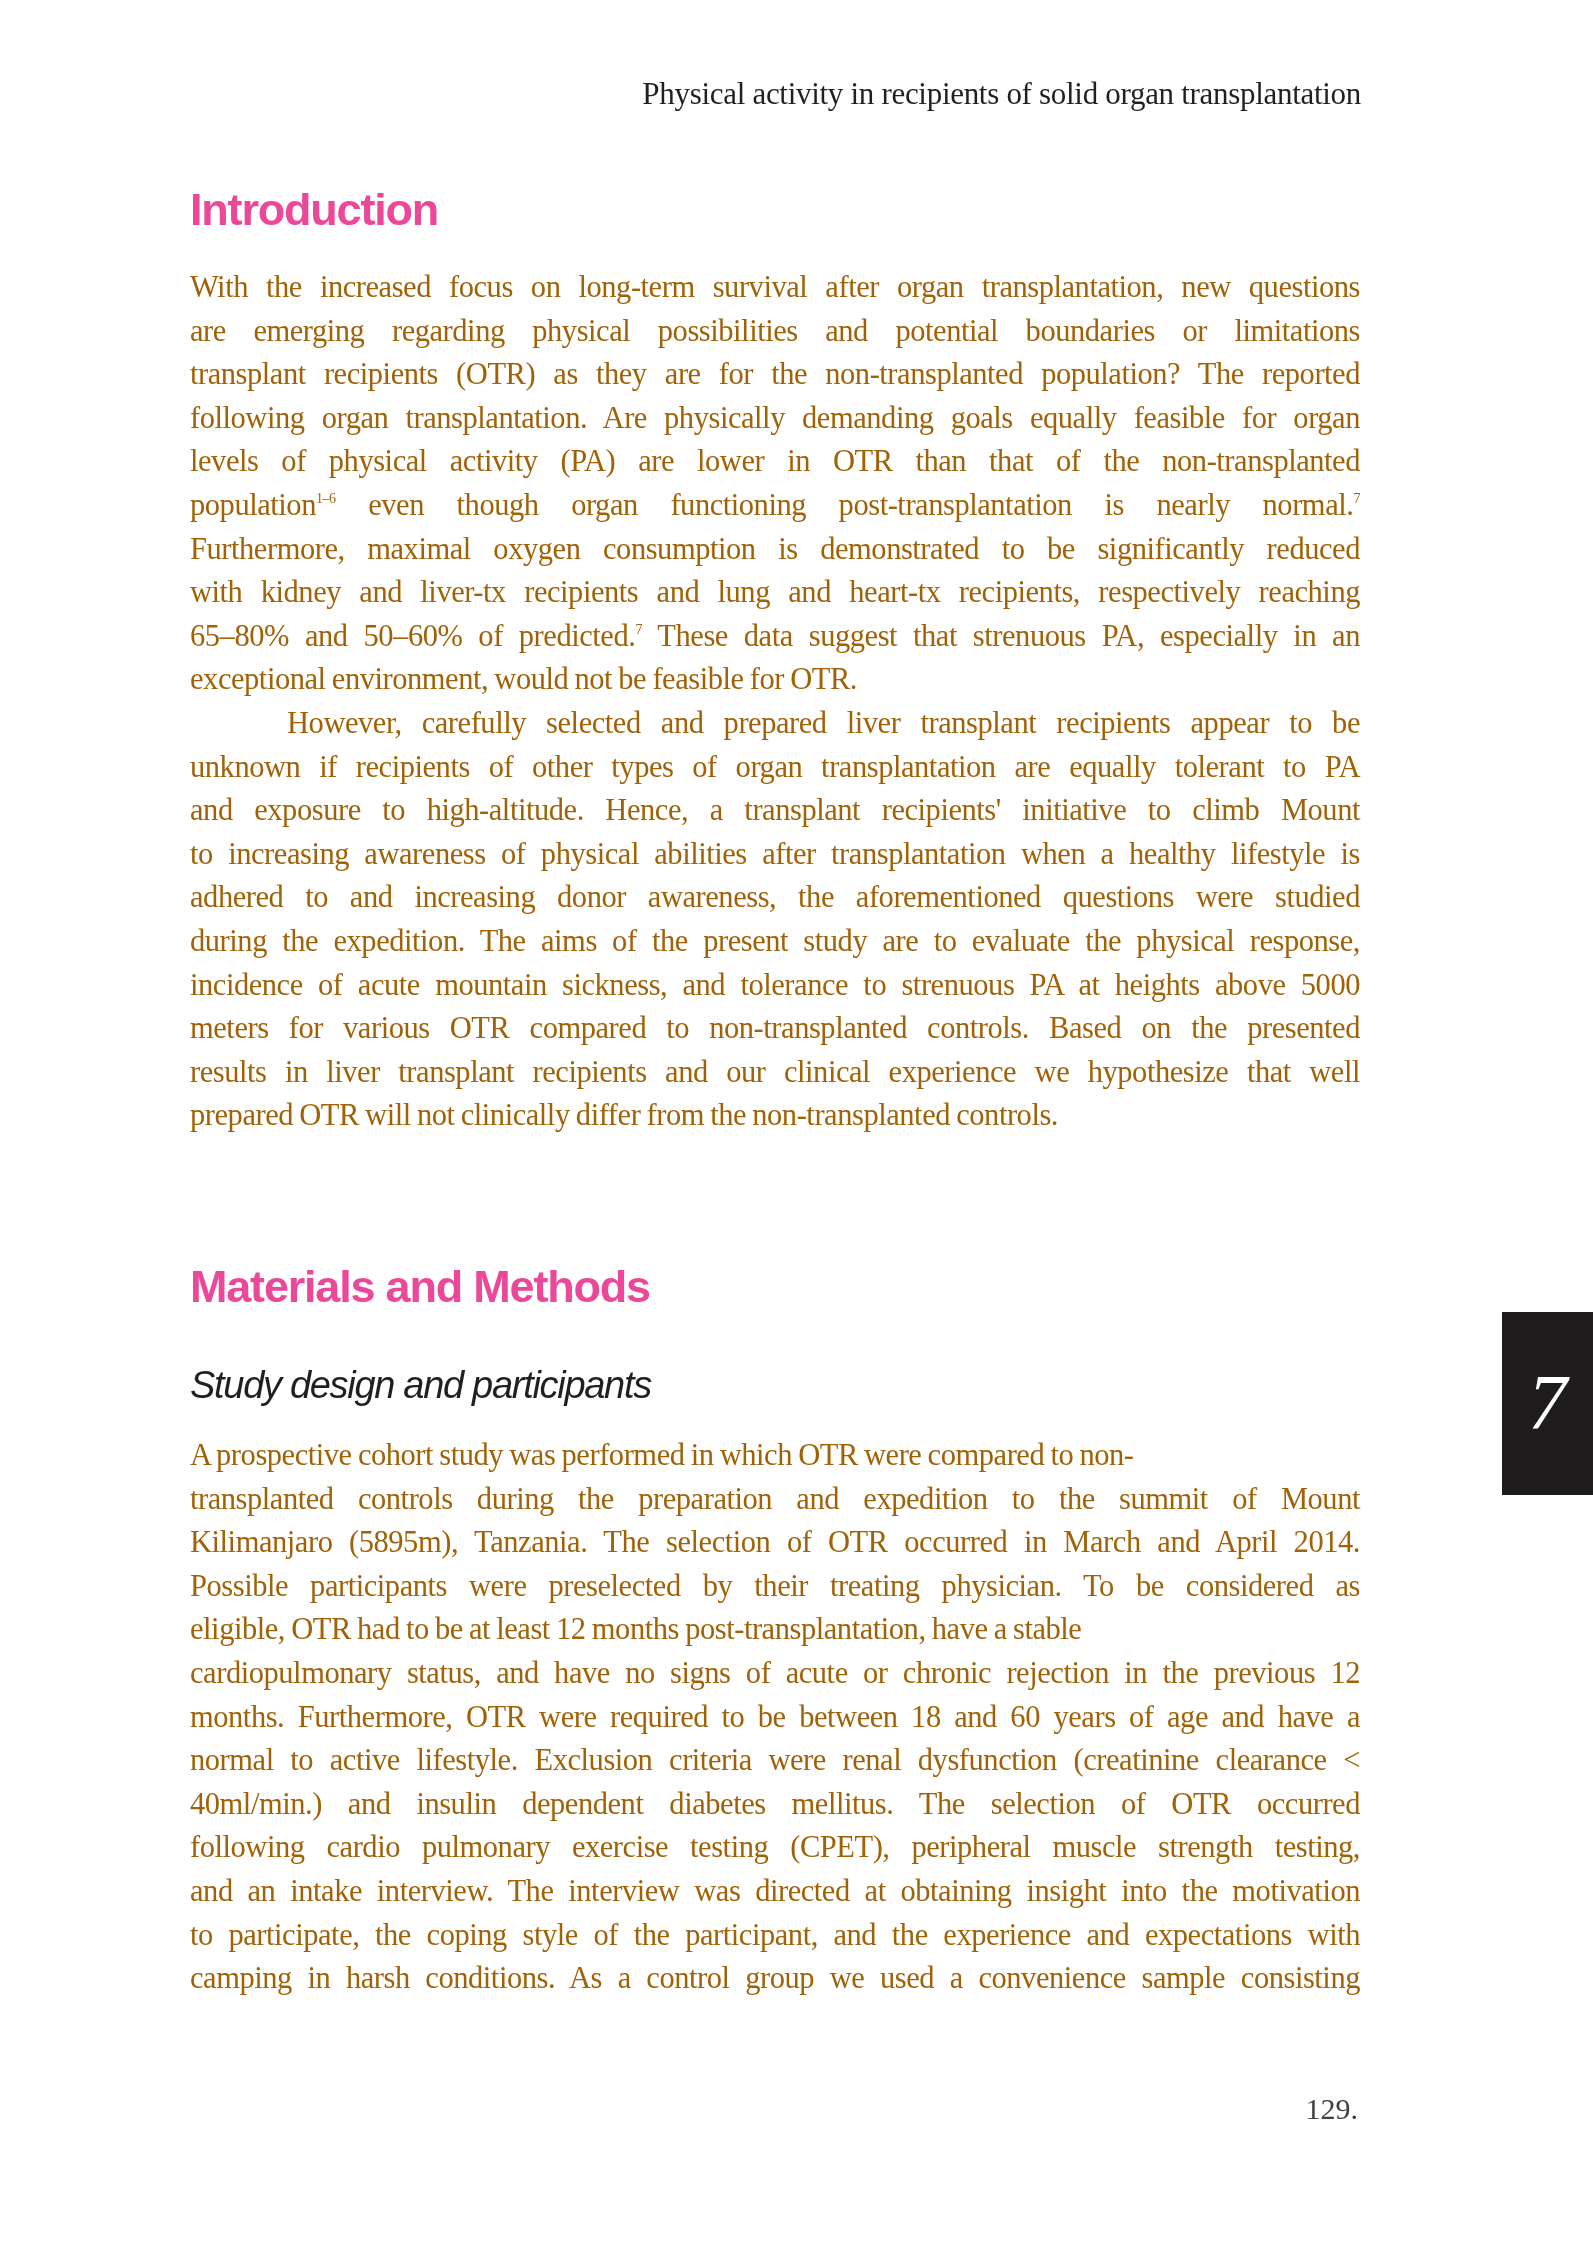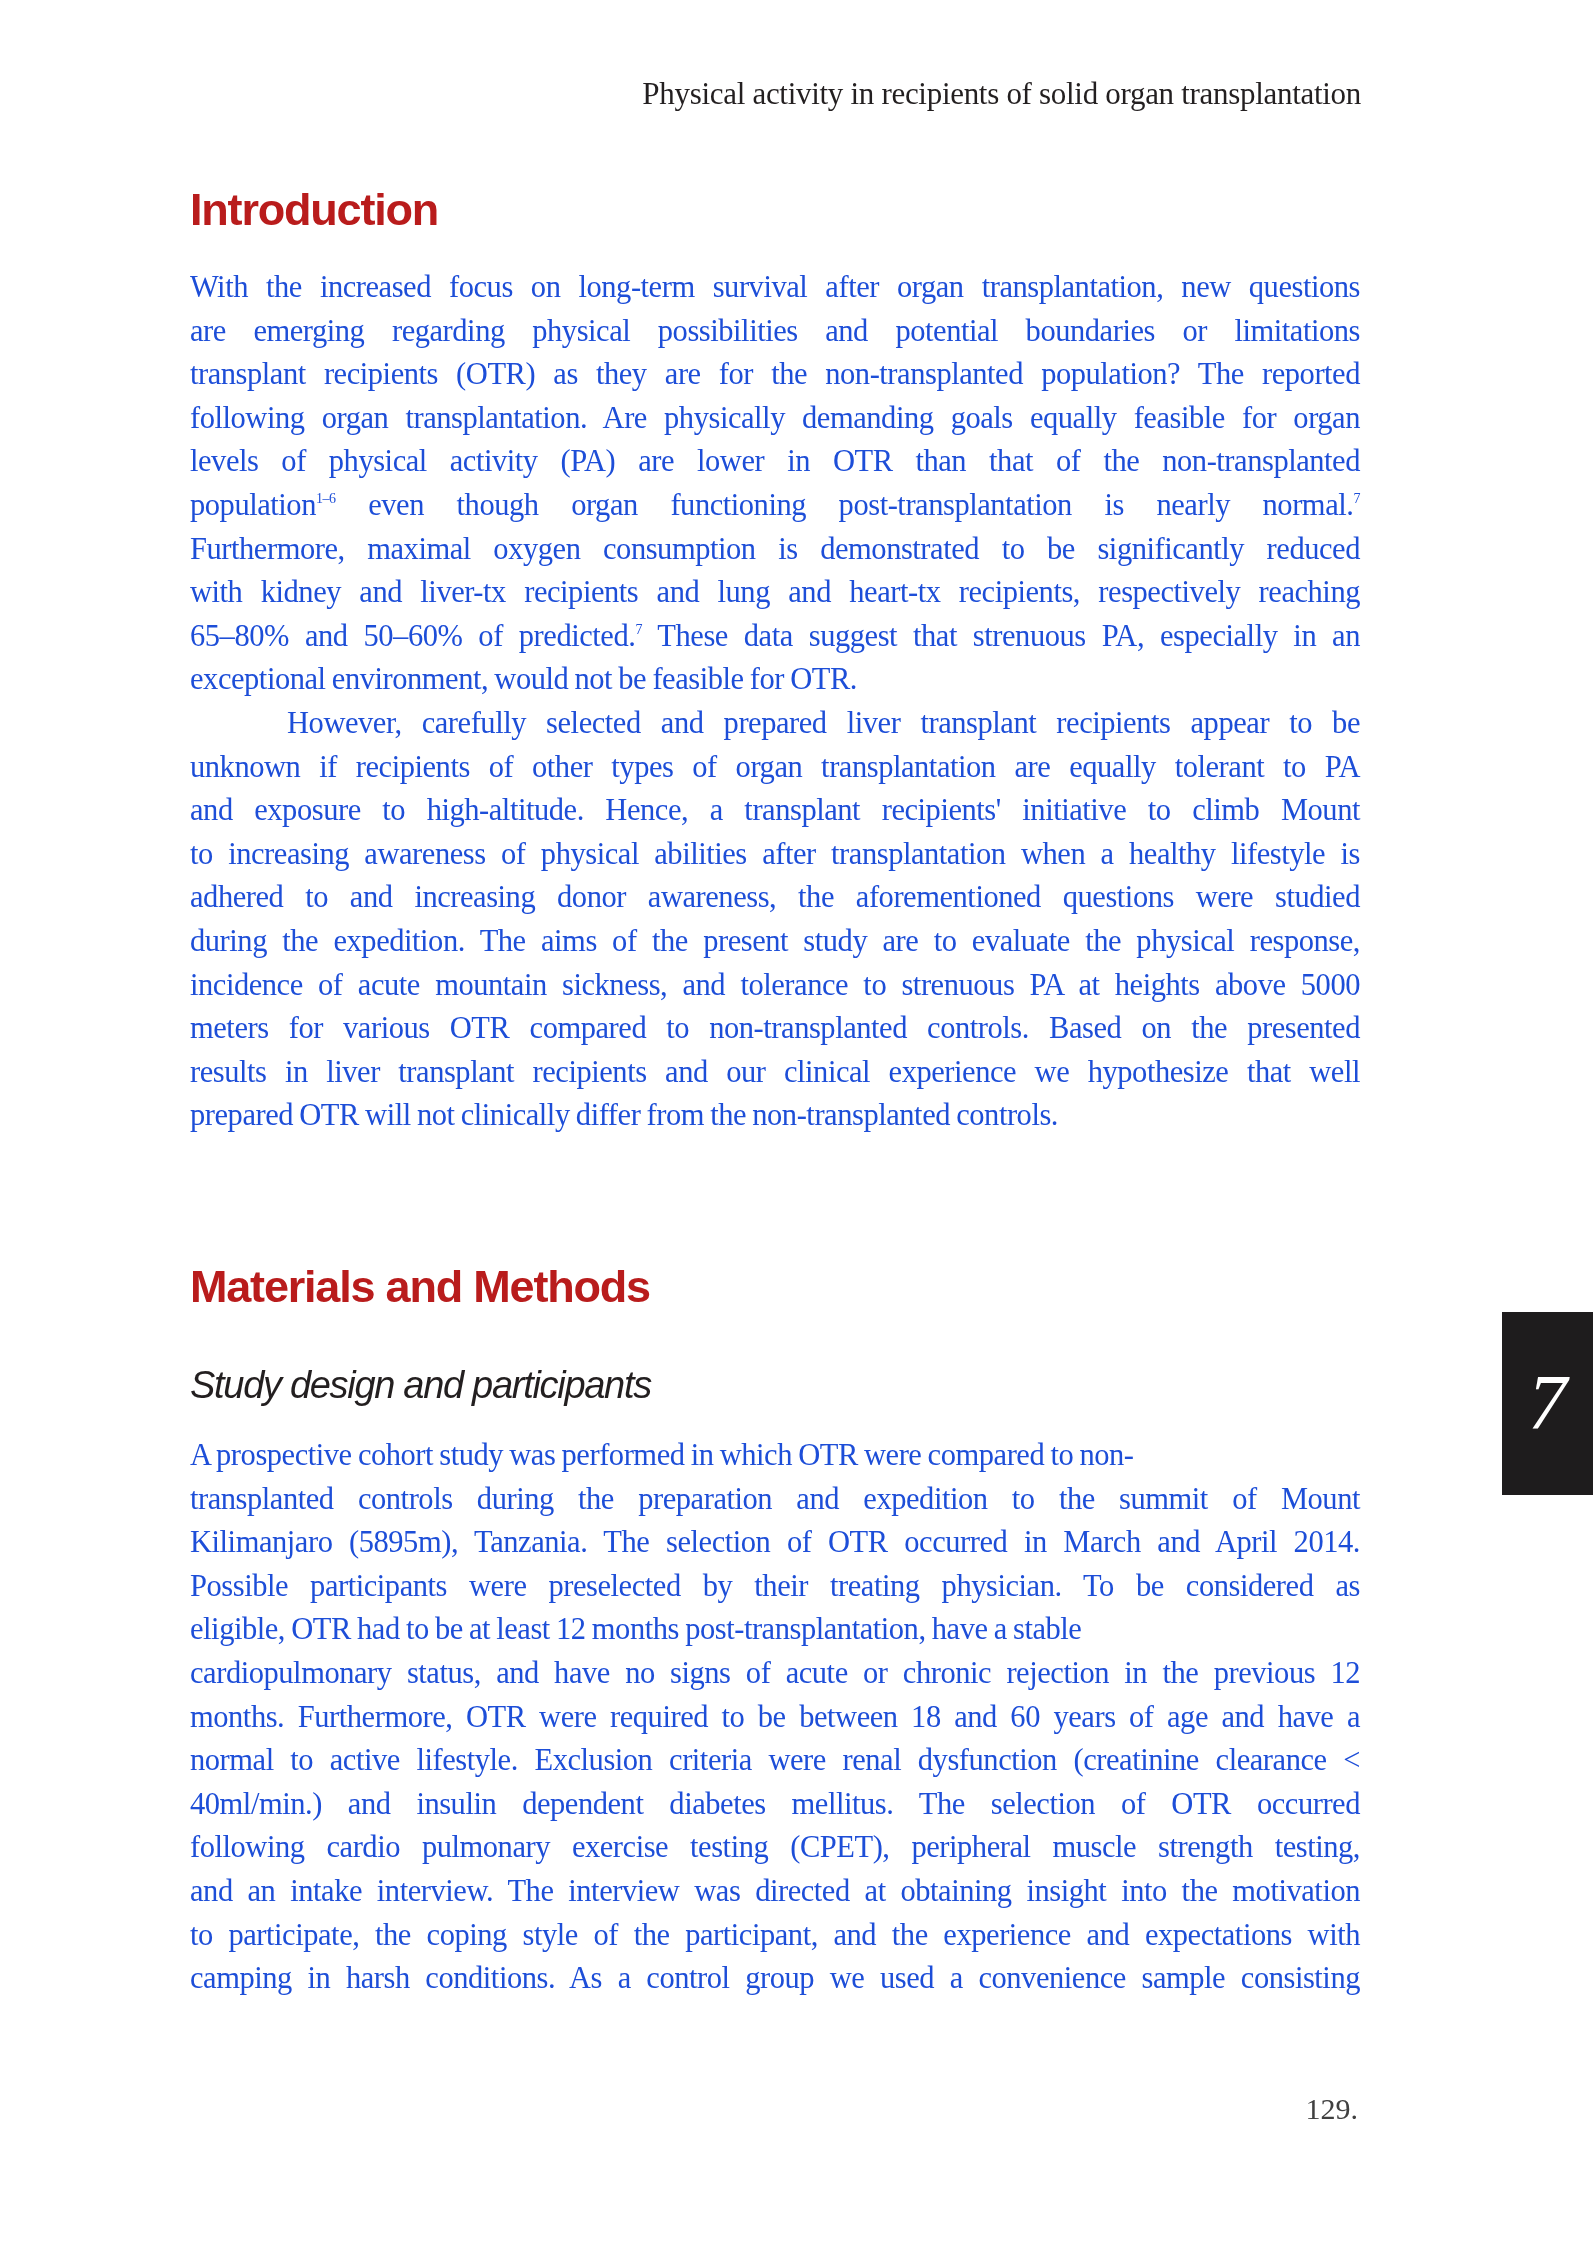--- a/index.html
+++ b/index.html
@@ -33,21 +33,21 @@
       white-space: nowrap;
     }
     .h1 {
       position: absolute;
       left: 190px;
       font-family: "Liberation Sans", "DejaVu Sans", sans-serif;
       font-weight: bold;
       font-size: 45px;
       line-height: 54px;
       letter-spacing: -1.2px;
-      color: #b91c1c;
+      color: #ec4899;
       margin: 0;
       white-space: nowrap;
     }
     .h2 {
       position: absolute;
       left: 190px;
       font-family: "Liberation Sans", "DejaVu Sans", sans-serif;
       font-style: italic;
       font-weight: normal;
       font-size: 38px;
@@ -56,21 +56,21 @@
       color: #231f20;
       margin: 0;
       white-space: nowrap;
     }
     .para {
       position: absolute;
       left: 190px;
       width: 1170px;
       font-family: "Liberation Serif", "DejaVu Serif", serif;
       font-size: 30.5px;
-      color: #1d4ed8;
+      color: #a16207;
     }
     .line {
       display: block;
       height: 43.6px;
       line-height: 43.6px;
       white-space: nowrap;
       text-align: justify;
       text-align-last: justify;
       letter-spacing: -0.45px;
       word-spacing: -1px;

